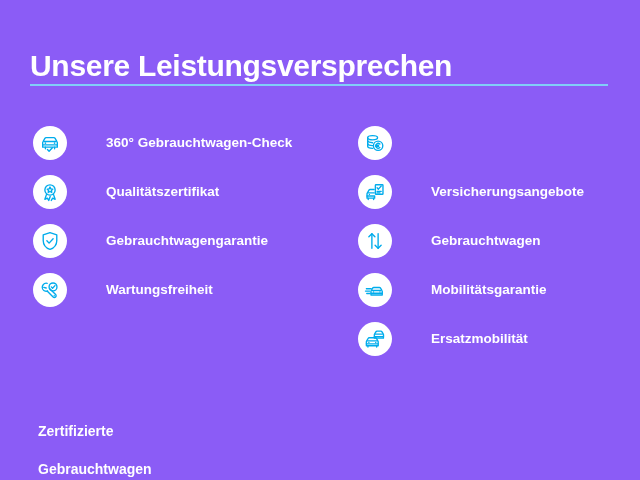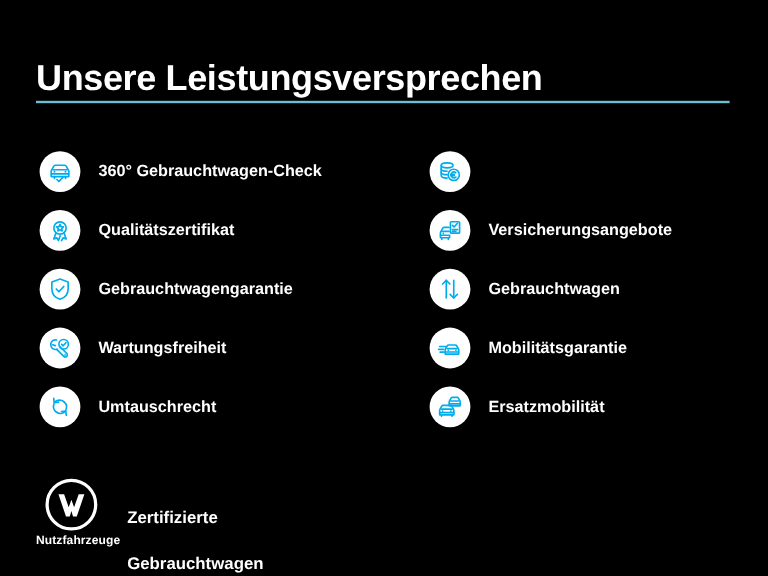--- a/index.html
+++ b/index.html
@@ -13,21 +13,21 @@
     overflow: hidden;
     background: #00ACEC;
     font-family: "Liberation Sans", sans-serif;
     -webkit-font-smoothing: antialiased;
   }
 
   #slide {
     position: relative;
     width: 640px;
     height: 480px;
-    background: #000000;
+    background: #8b5cf6;
     box-sizing: border-box;
   }
 
   
   #page-title {
     position: absolute;
     left: 30px;
     top: 28px;
     font-size: 30px;
     font-weight: bold;
@@ -54,20 +54,21 @@
   }
   #column-left  { left: 33px;  width: 300px; }
   #column-right { left: 358px; width: 275px; }
 
   .benefit-item {
     position: relative;
     height: 34px;
     margin-bottom: 15px;
     display: flex;
     align-items: center;
+    gap: 24px;
   }
 
   .benefit-icon {
     flex: 0 0 auto;
     width: 34px;
     height: 34px;
     border-radius: 50%;
     background: #FFFFFF;
     display: flex;
     align-items: center;
@@ -198,33 +199,20 @@
           <path d="M13.4 8.6l1.4 1.4 2.6-2.8"></path>
           <path d="M8.9 4.7C6.6 4.2 4.3 5.6 3.7 7.9c-.6 2.3.8 4.7 3.1 5.3.9.24 1.8.18 2.6-.13"></path>
           <path d="M5.2 9.1l2.6.7"></path>
           <path d="M9.1 13.3l6.3 6.3a1.9 1.9 0 0 0 2.7-2.7l-6.3-6.3"></path>
           <circle cx="16.6" cy="18.3" r=".8" class="solid"></circle>
         </svg>
       </span>
       <span class="benefit-label">Wartungsfreiheit</span>
     </div>
 
-    <div class="benefit-item">
-      <span class="benefit-icon">
-        <svg viewBox="0 0 24 24">
-          <path d="M15.5 7.4a6 6 0 0 0-8.6.7"></path>
-          <path d="M6.3 4.3l.4 3.9 3.9-.5"></path>
-          <path d="M8.5 16.6a6 6 0 0 0 8.6-.7"></path>
-          <path d="M17.7 19.7l-.4-3.9-3.9.5"></path>
-          <path d="M6.6 9.4A6 6 0 0 0 8.5 16.6"></path>
-          <path d="M17.4 14.6a6 6 0 0 0-1.9-7.2"></path>
-        </svg>
-      </span>
-      <span class="benefit-label">Umtauschrecht</span>
-    </div>
 
   </div>
 
   <div id="column-right" class="column">
 
     <div class="benefit-item">
       <span class="benefit-icon">
         <svg viewBox="0 0 24 24">
           <ellipse cx="9.4" cy="6.3" rx="5.4" ry="2.3"></ellipse>
           <path d="M4 6.3v3.1c0 1.27 2.42 2.3 5.4 2.3"></path>
@@ -293,27 +281,20 @@
           <path d="M4.3 19.4v1.3M13.8 19.4v1.3"></path>
         </svg>
       </span>
       <span class="benefit-label">Ersatzmobilität</span>
     </div>
 
   </div>
 
   <div id="brand">
 
-    <div id="brand-mark">
-      <svg id="vw-roundel" viewBox="0 0 100 100">
-        <circle cx="50" cy="50" r="45" fill="none" stroke="#FFFFFF" stroke-width="6"></circle>
-        <path d="M26 31 L36.5 31 L45 55 L50 41 L55 55 L63.5 31 L74 31 L60 72 L53 72 L50 62 L47 72 L40 72 Z" fill="#FFFFFF" stroke="none"></path>
-      </svg>
-      <div id="brand-subline">Nutzfahrzeuge</div>
-    </div>
 
     <div id="brand-claim">
       <span class="claim-line">Zertifizierte</span>
       <span class="claim-line">Gebrauchtwagen</span>
     </div>
 
   </div>
 
 </div>
 

